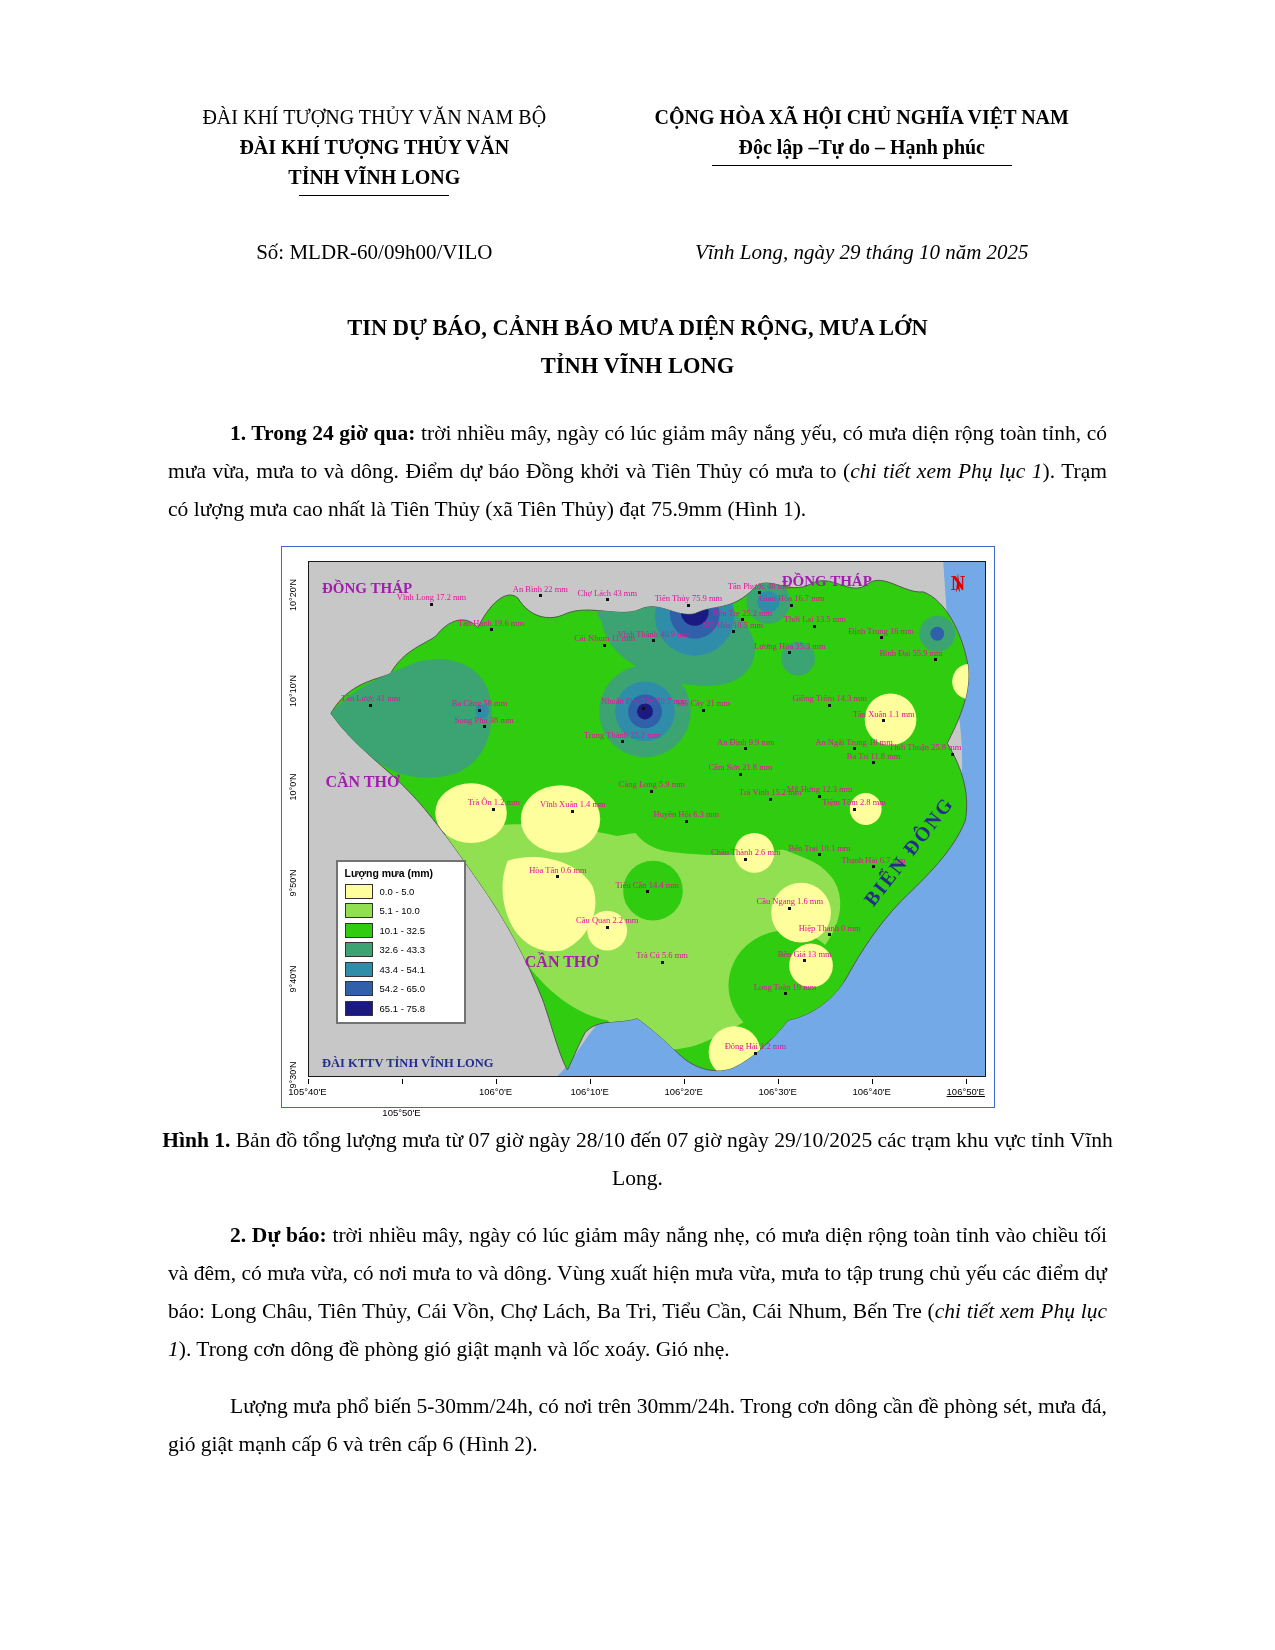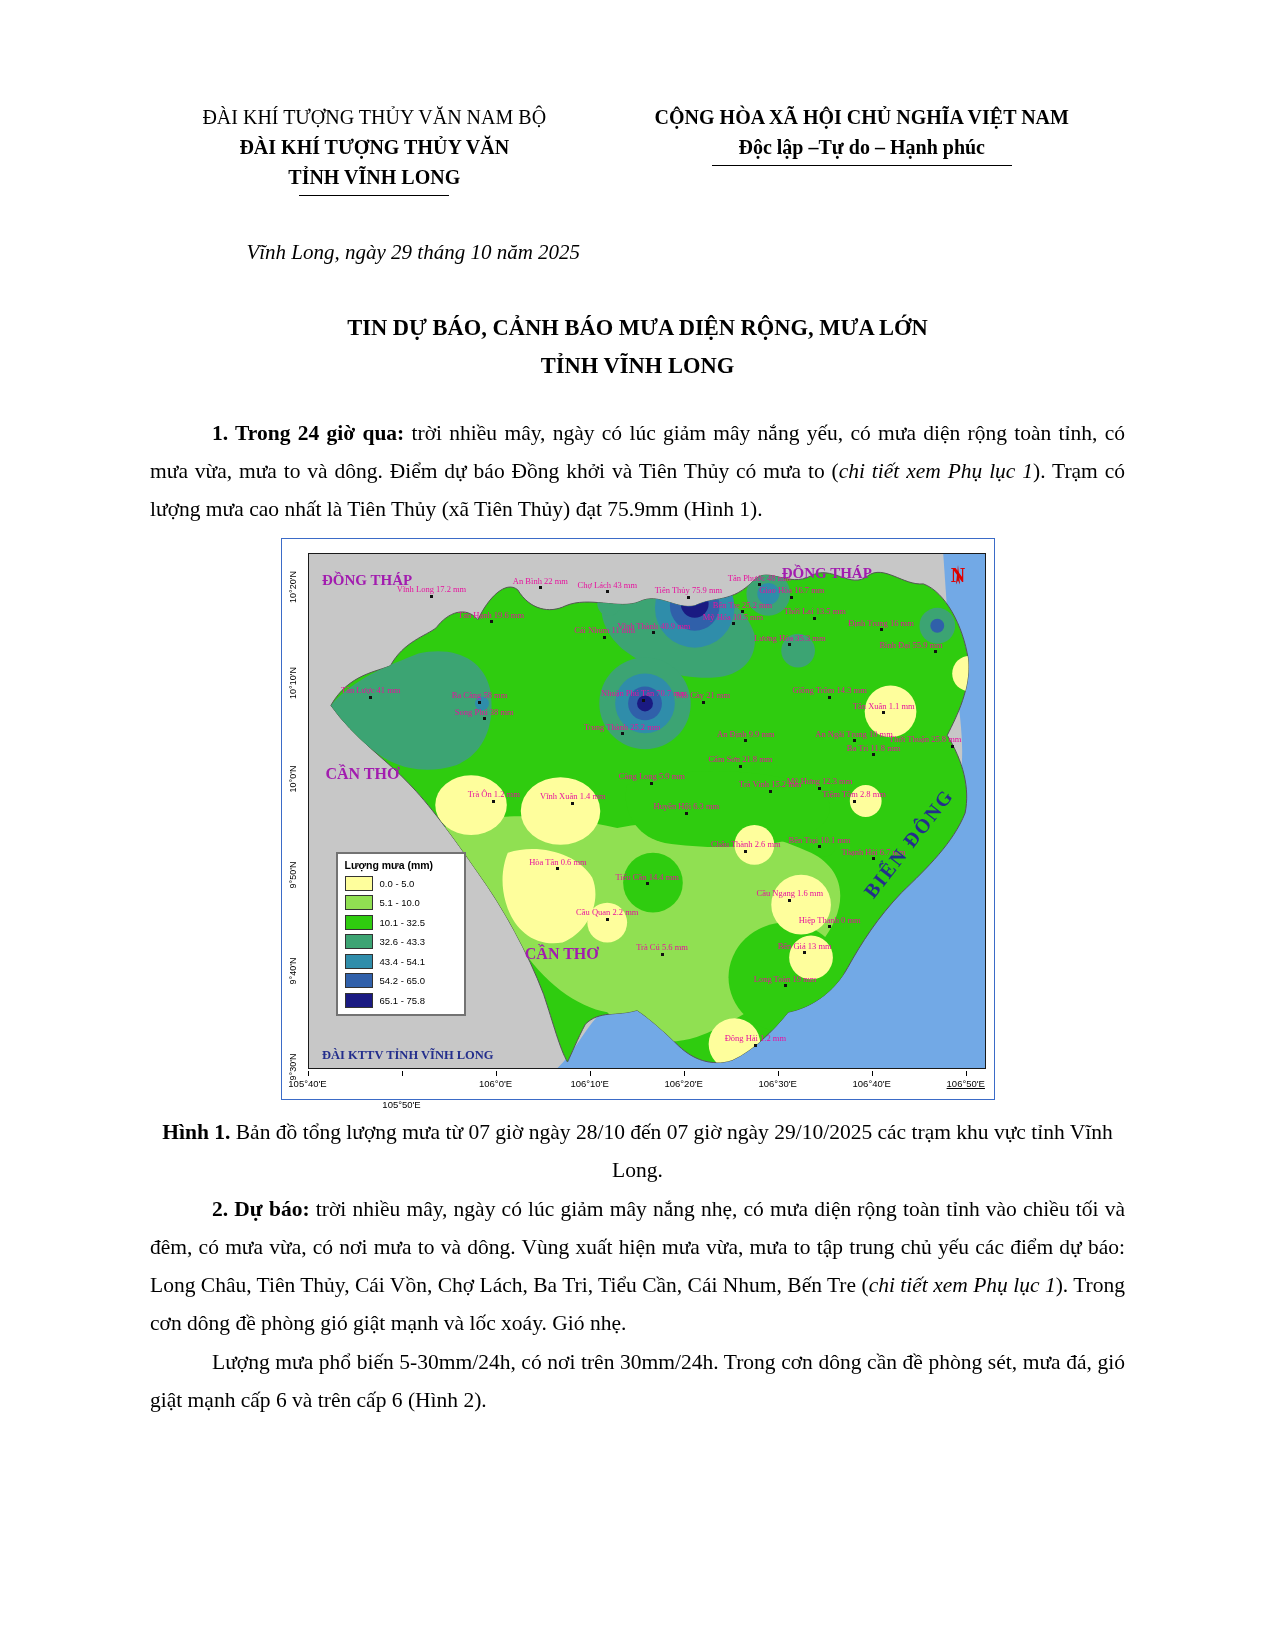--- a/index.html
+++ b/index.html
@@ -15,21 +15,21 @@
   .rule-l{width:150px;}
   .rule-r{width:300px;}
   .numrow{display:flex;margin-top:44px;font-size:21px;}
   .numrow .cell-l{width:46%;text-align:center;}
   .numrow .cell-r{width:54%;text-align:center;font-style:italic;}
 
   
   .doc-title{margin-top:44px;text-align:center;font-weight:bold;font-size:22.5px;line-height:1.7;}
 
   
-  .para{font-size:21.5px;line-height:1.78;text-align:justify;text-indent:62px;margin:0;}
+  .para{font-size:21.5px;line-height:1.78;text-align:justify;text-indent:62px;margin:18px;}
   .p1{margin-top:28px;}
   .it{font-style:italic;}
 
   
   .figure{position:relative;width:712px;height:560px;margin:10px auto 0;border:1.5px solid #3b6bc7;background:#fff;}
   .map-frame{position:absolute;left:26px;top:14px;right:8px;bottom:30px;border:1.5px solid #1a1a1a;background:#c7c7c7;overflow:hidden;}
   .map-frame svg{position:absolute;inset:0;width:100%;height:100%;}
   .overlay{position:absolute;inset:0;}
   .region{position:absolute;font-weight:bold;white-space:nowrap;}
   .region.black{color:#a21caf;font-size:15px;}
@@ -72,20 +72,21 @@
       <div class="rule rule-l"></div>
     </div>
     <div class="hdr-right">
       <div class="b">CỘNG HÒA XÃ HỘI CHỦ NGHĨA VIỆT NAM</div>
       <div class="b">Độc lập –Tự do – Hạnh phúc</div>
       <div class="rule rule-r"></div>
     </div>
   </div>
 
   <div class="numrow">
+    <div class="cell-l">Số: MLDR-60/09h00/VILO</div>
     <div class="cell-r">Vĩnh Long, ngày 29 tháng 10 năm 2025</div>
   </div>
 
   <div class="doc-title">
     <div>TIN DỰ BÁO, CẢNH BÁO MƯA DIỆN RỘNG, MƯA LỚN</div>
     <div>TỈNH VĨNH LONG</div>
   </div>
 
   <p class="para p1"><span class="b">1. Trong 24 giờ qua:</span><span> trời nhiều mây, ngày có lúc giảm mây nắng yếu, có mưa diện rộng toàn tỉnh, có mưa vừa, mưa to và dông. Điểm dự báo Đồng khởi và Tiên Thủy có mưa to (</span><span class="it">chi tiết xem Phụ lục 1</span><span>). Trạm có lượng mưa cao nhất là Tiên Thủy (xã Tiên Thủy) đạt 75.9mm (Hình 1).</span></p>
 

